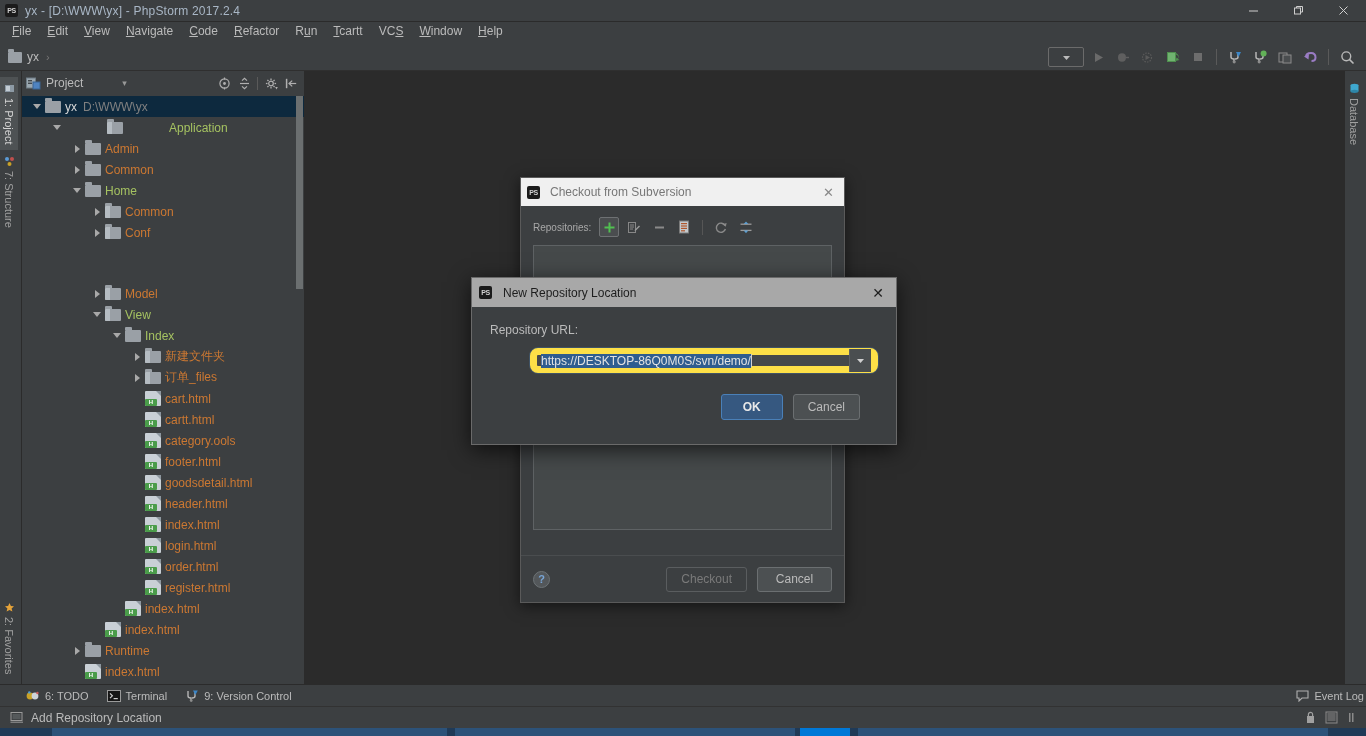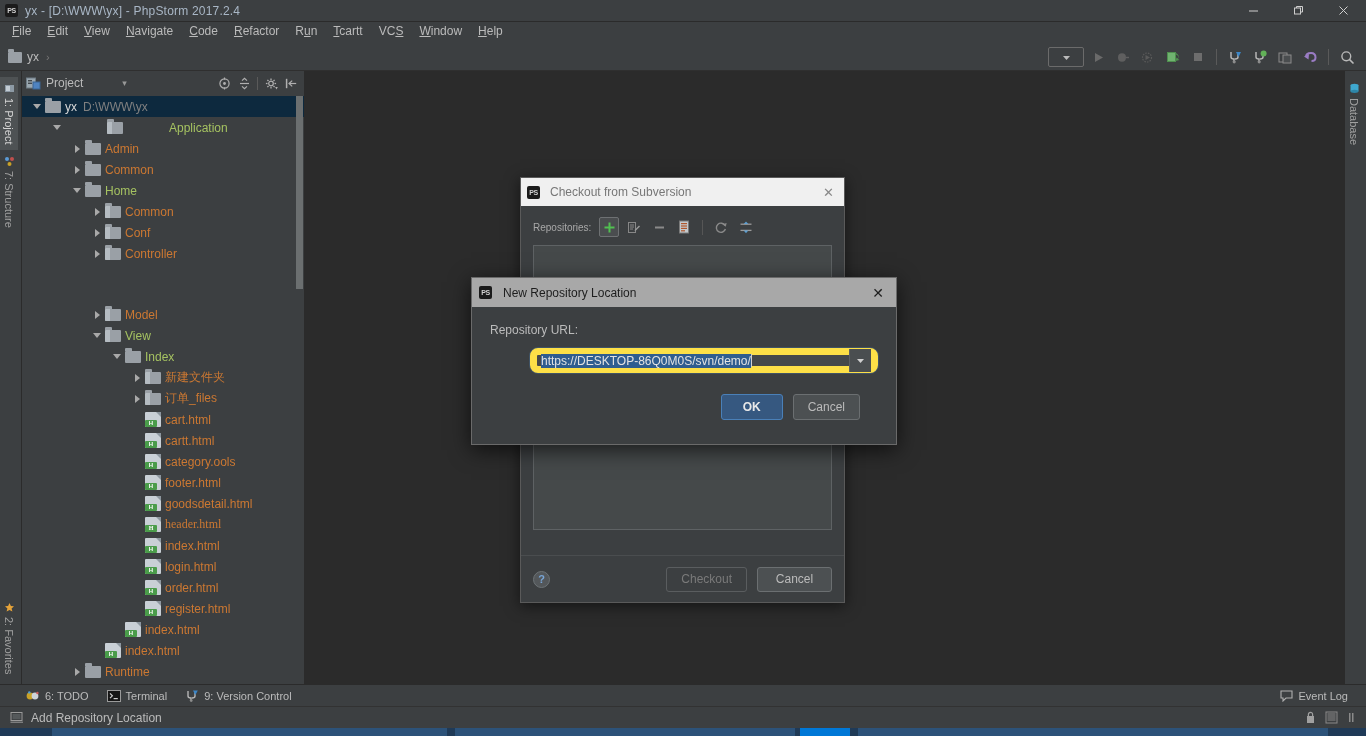--- a/index.html
+++ b/index.html
@@ -177,21 +177,21 @@
     background: #2b2b2b;
   }
 
   
   .bottombar {
     position: absolute; top: 684px; left: 0; width: 1366px; height: 22px;
     background: #3c3f41; display: flex; align-items: center;
     border-top: 1px solid #2b2b2b; padding-left: 26px; gap: 18px;
   }
   .bb-item { display: flex; align-items: center; gap: 5px; font-size: 11px; color: #bbbbbb; }
-  .bb-right { margin-left: auto; display: flex; align-items: center; gap: 5px; padding-right: 18px; }
+  .bb-right { margin-left: auto; display: flex; align-items: center; gap: 5px; padding-right: 2px; }
 
   
   .statusbar {
     position: absolute; top: 706px; left: 0; width: 1366px; height: 22px;
     background: #3c3f41; display: flex; align-items: center; padding-left: 10px; gap: 7px;
     border-top: 1px solid #323232;
   }
   .status-text { font-size: 12px; color: #bbbbbb; }
   .status-right { margin-left: auto; display: flex; align-items: center; gap: 9px; padding-right: 10px; }
 
@@ -539,25 +539,20 @@
           <div class="tree-row" style="padding-left: 70px;">
             <span class="arrow closed"></span>
             <span class="ico folder src"></span>
             <span class="label-name c-orange">Common</span>
           </div>
           <div class="tree-row" style="padding-left: 70px;">
             <span class="arrow closed"></span>
             <span class="ico folder src"></span>
             <span class="label-name c-orange">Conf</span>
           </div>
-          <div class="tree-row" style="padding-left: 70px;">
-            <span class="arrow closed"></span>
-            <span class="ico folder src"></span>
-            <span class="label-name c-orange">Controller</span>
-          </div>
           <div class="tree-row" style="padding-left: 70px; margin-top: 40px;">
             <span class="arrow closed"></span>
             <span class="ico folder src"></span>
             <span class="label-name c-orange">Model</span>
           </div>
           <div class="tree-row" style="padding-left: 70px;">
             <span class="arrow open"></span>
             <span class="ico folder src"></span>
             <span class="label-name c-green">View</span>
           </div>
@@ -594,21 +589,21 @@
           <div class="tree-row" style="padding-left: 110px;">
             <span class="arrow"></span>
             <span class="ico html"></span>
             <span class="label-name c-orange">footer.html</span>
           </div>
           <div class="tree-row" style="padding-left: 110px;">
             <span class="arrow"></span>
             <span class="ico html"></span>
             <span class="label-name c-orange">goodsdetail.html</span>
           </div>
-          <div class="tree-row" style="padding-left: 110px; font-family: Liberation Serif, serif;">
+          <div class="tree-row" style="padding-left: 110px;">
             <span class="arrow"></span>
             <span class="ico html"></span>
             <span class="label-name c-orange">header.html</span>
           </div>
           <div class="tree-row" style="padding-left: 110px;">
             <span class="arrow"></span>
             <span class="ico html"></span>
             <span class="label-name c-orange">index.html</span>
           </div>
           <div class="tree-row" style="padding-left: 110px;">

